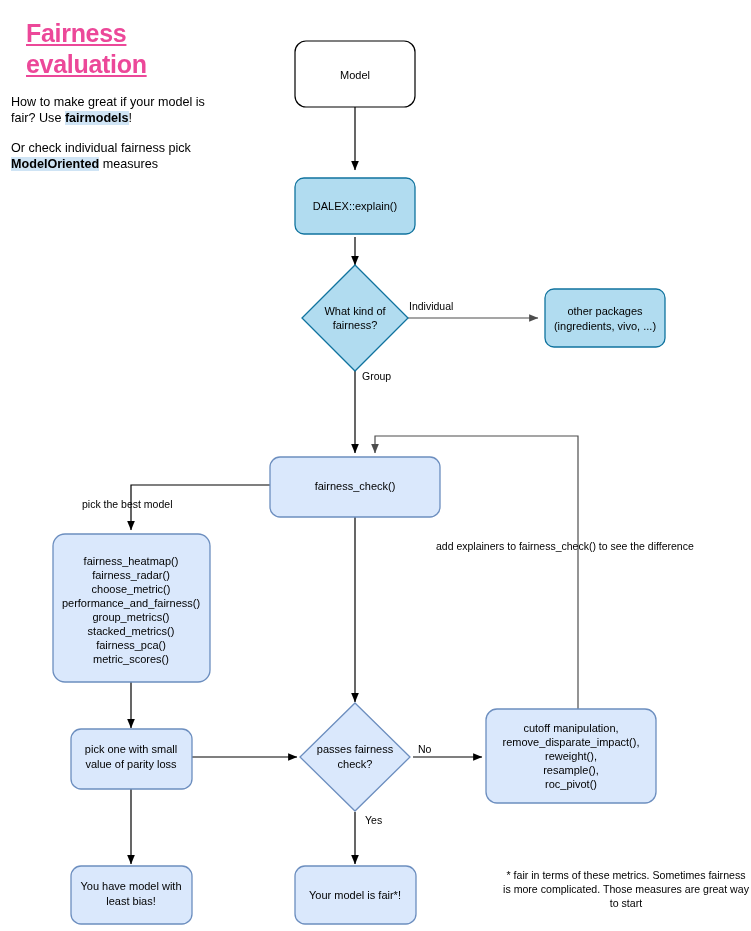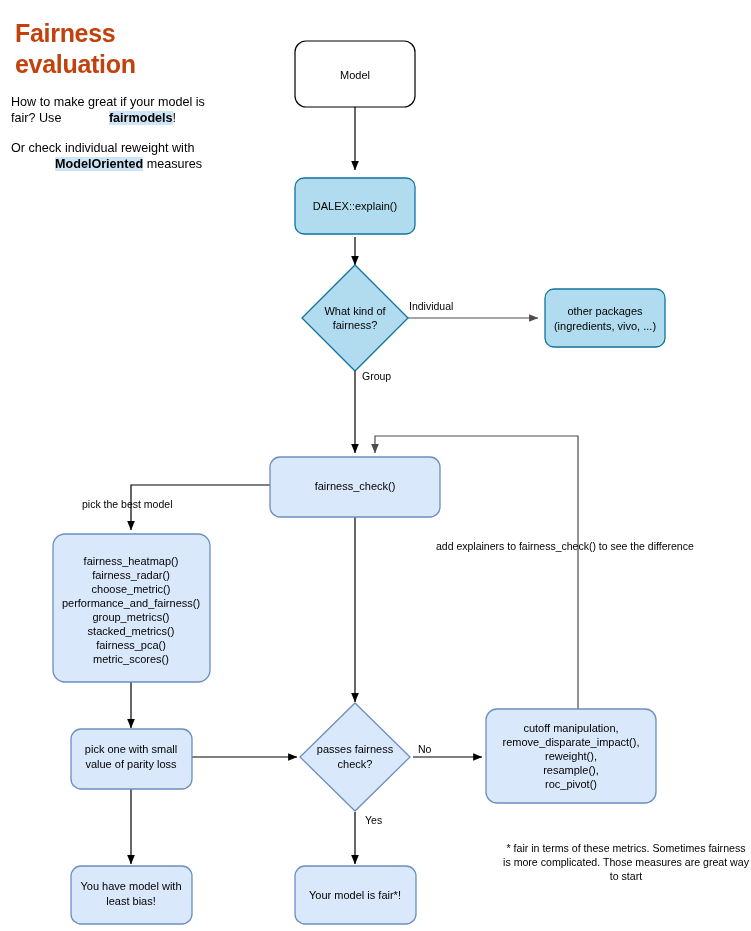--- a/index.html
+++ b/index.html
@@ -26,50 +26,50 @@
     position: absolute;
     left: 11px;
     top: 18px;
     width: 195px;
   }
   .doc-title {
     font-size: 25px;
     font-weight: bold;
     line-height: 1.22;
     letter-spacing: -0.3px;
-    margin: 0 0 16px 4px;
-    color: #c2410c;
+    margin: 0 0 16px 15px;
+    color: #ec4899;
+    text-decoration: underline;
   }
   .para {
     font-size: 12.6px;
     line-height: 1.26;
     margin: 0 0 14px 0;
     color: #000;
   }
   .hl {
     background: #cfe4f5;
     font-weight: bold;
-    margin-left: 44px;
   }
   .node-label {
     font-size: 11px;
     line-height: 1.28;
     text-anchor: middle;
     fill: #000000;
     font-family: "Liberation Sans", sans-serif;
   }
   .edge-label {
     font-size: 10.5px;
     fill: #000000;
     font-family: "Liberation Sans", sans-serif;
   }
   .footnote {
     position: absolute;
     left: 502px;
-    top: 841px;
+    top: 868px;
     width: 248px;
     font-size: 10.6px;
     line-height: 1.33;
     text-align: center;
     color: #000;
   }
   .edge-line {
     stroke: #000000;
     stroke-width: 1.2;
     fill: none;
@@ -79,21 +79,21 @@
     stroke-width: 1.2;
     fill: none;
   }
 </style>
 </head>
 <body>
 
 <div class="intro-panel">
   <h1 class="doc-title">Fairness evaluation</h1>
   <p class="para"><span>How to make great if your model is fair? Use </span><span class="hl">fairmodels</span><span>!</span></p>
-  <p class="para"><span>Or check individual reweight with </span><span class="hl">ModelOriented</span><span> measures</span></p>
+  <p class="para"><span>Or check individual fairness pick </span><span class="hl">ModelOriented</span><span> measures</span></p>
 </div>
 
 <svg id="canvas" viewBox="0 0 751 931">
   <defs>
     <marker id="arrow" markerWidth="9" markerHeight="9" refX="7.4" refY="3.2" orient="auto" markerUnits="strokeWidth">
       <path d="M0,0 L7.6,3.2 L0,6.4 z" fill="#000000"></path>
     </marker>
     <marker id="arrowgrey" markerWidth="9" markerHeight="9" refX="7.4" refY="3.2" orient="auto" markerUnits="strokeWidth">
       <path d="M0,0 L7.6,3.2 L0,6.4 z" fill="#4d4d4d"></path>
     </marker>

